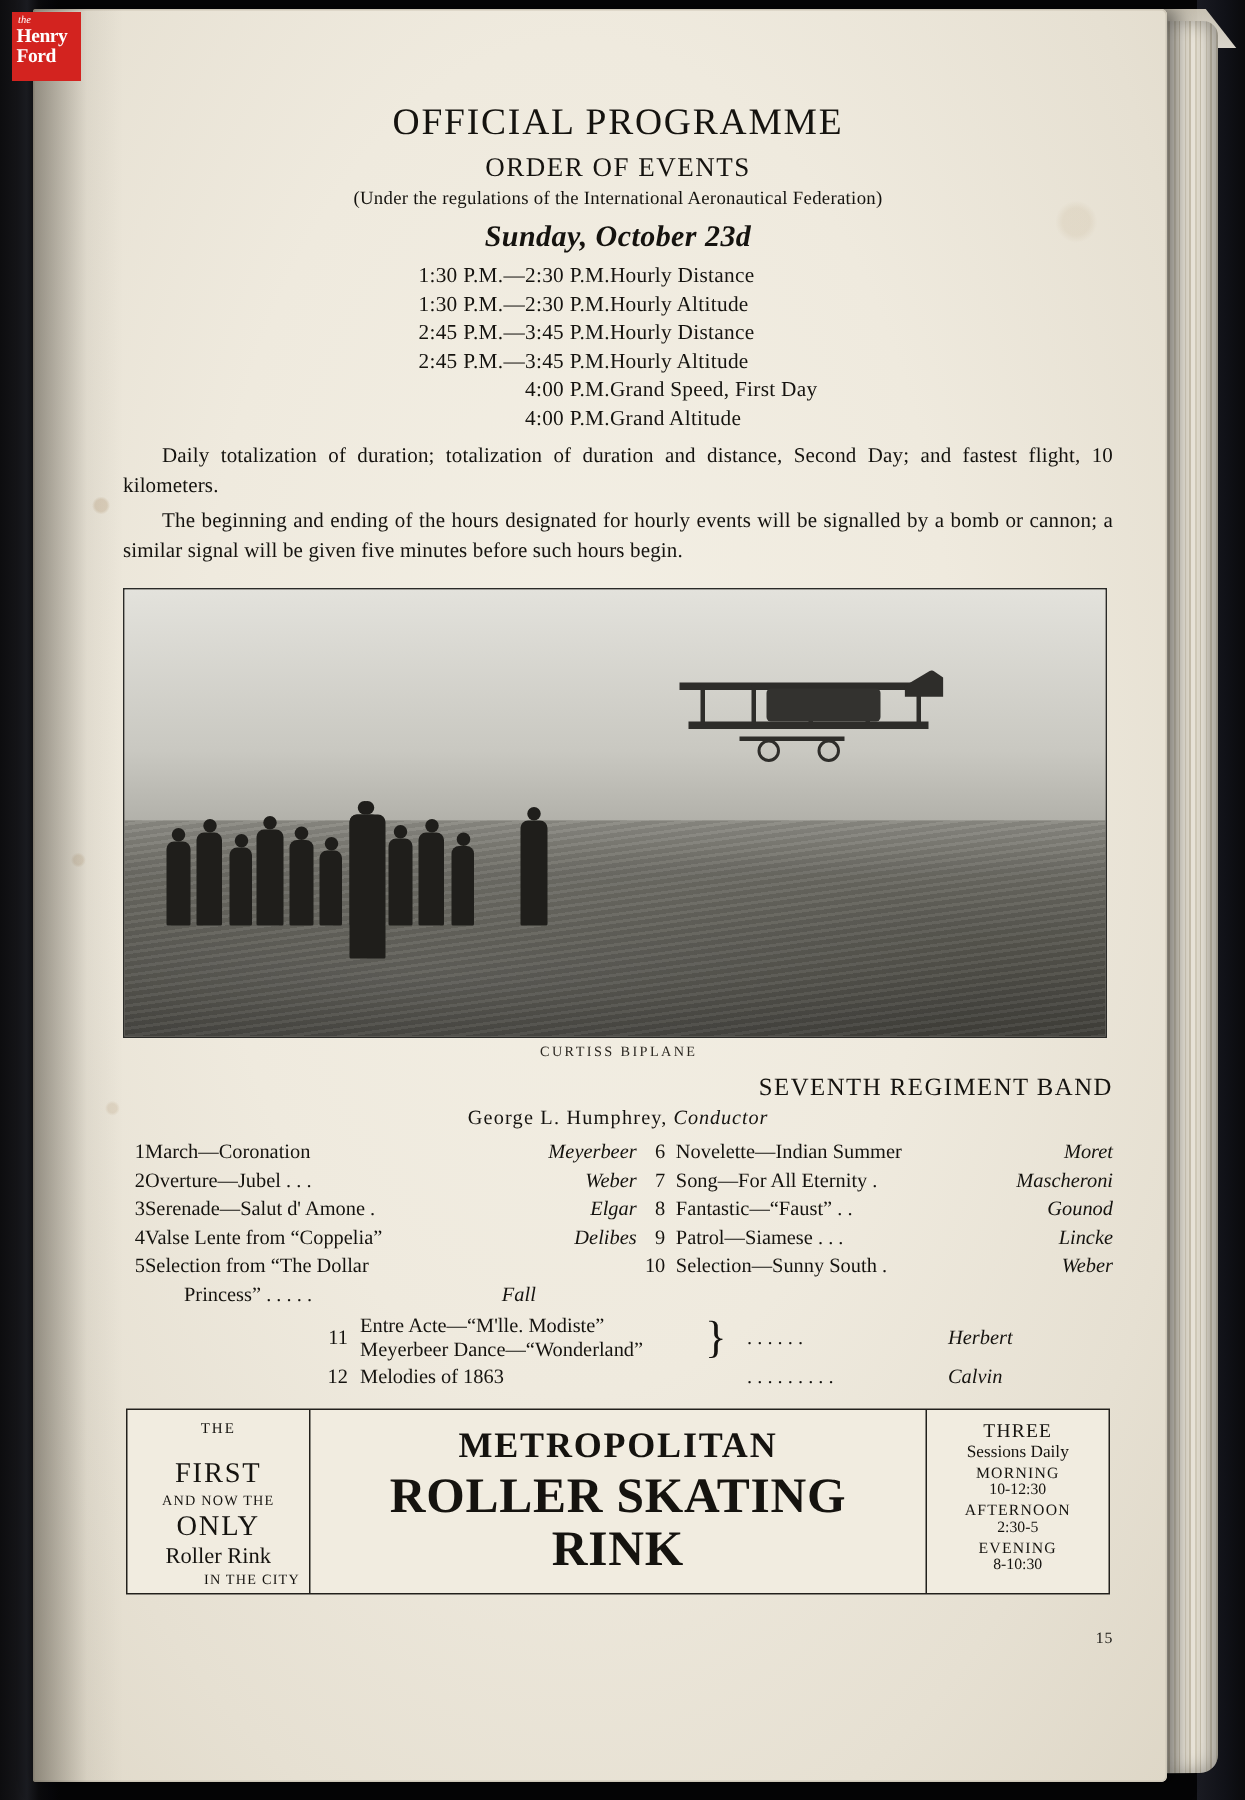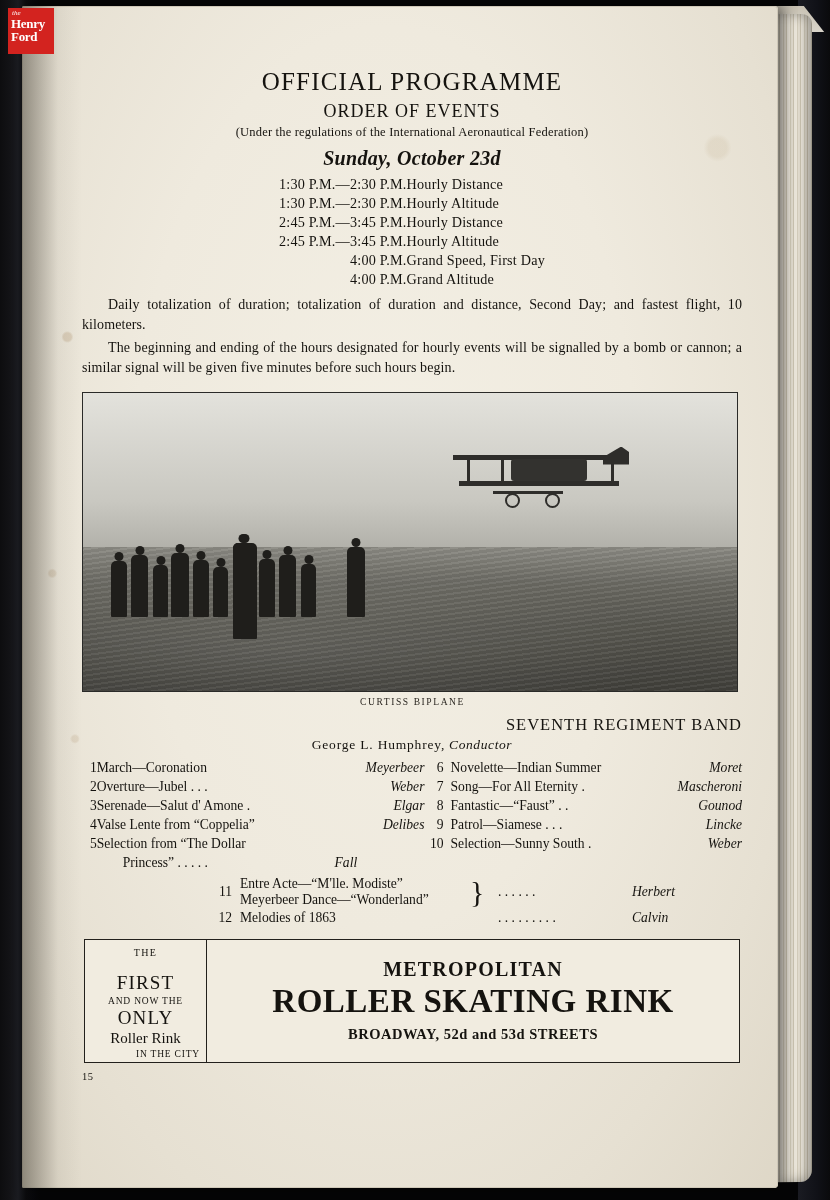--- a/index.html
+++ b/index.html
@@ -291,33 +291,33 @@
   #ad .mid { flex: 1; display:flex; flex-direction: column; justify-content: center; }
   #ad .right { width: 122px; border-left: 1px solid #22201c; }
 
   #ad .left .the { font-size: 10px; letter-spacing: 1.3px; margin-top: 3px;}
   #ad .left .first { font-size: 19px; letter-spacing: 1.2px; margin-top: 14px;}
   #ad .left .andnow { font-size: 9.5px; letter-spacing: 0.8px; margin-top: 2px;}
   #ad .left .only { font-size: 19px; letter-spacing: 1.2px; margin-top: 1px;}
   #ad .left .rr { font-size: 15px; margin-top: 1px;}
   #ad .left .city { font-size: 9.5px; letter-spacing: 0.8px; margin-top: 2px; text-align: right;}
 
-  #ad .mid .metro { font-size: 20px; letter-spacing: 1.2px; font-weight: bold; margin-bottom: 3px;}
+  #ad .mid .metro { font-size: 24px; letter-spacing: 1.2px; font-weight: bold; margin-bottom: 3px;}
   #ad .mid .rink { font-size: 33px; font-weight: bold; letter-spacing: 0.5px; line-height: 1.05;}
   #ad .mid .addr { font-size: 14.5px; font-weight: bold; letter-spacing: 0.5px; margin-top: 8px;}
 
   #ad .right .three { font-size: 13px; letter-spacing: 0.8px; margin-top: 2px;}
   #ad .right .sess { font-size: 11.5px; }
   #ad .right .slot { font-size: 10.5px; letter-spacing: 0.8px; margin-top: 3px;}
   #ad .right .hrs { font-size: 10.5px; }
 
   #folio {
-    text-align: left;
+    text-align: right;
     font-size: 10.5px;
-    margin-top: 8px;
+    margin-top: 24px;
     letter-spacing: 0.5px;
   }
 </style>
 </head>
 <body>
 
 <div id="scan">
   <div id="book-edge"></div>
   <div id="cover-right"></div>
   <div id="page-stack-top"></div>
@@ -487,21 +487,30 @@
           <div class="the">THE</div>
           <div class="first">FIRST</div>
           <div class="andnow">AND NOW THE</div>
           <div class="only">ONLY</div>
           <div class="rr">Roller Rink</div>
           <div class="city">IN THE CITY</div>
         </div>
         <div class="cell mid">
           <div class="metro">METROPOLITAN</div>
           <div class="rink">ROLLER SKATING RINK</div>
-          <div class="addr">BROADWAY, 52d and 53d STREETS</div>
+        </div>
+        <div class="cell right">
+          <div class="three">THREE</div>
+          <div class="sess">Sessions Daily</div>
+          <div class="slot">MORNING</div>
+          <div class="hrs">10-12:30</div>
+          <div class="slot">AFTERNOON</div>
+          <div class="hrs">2:30-5</div>
+          <div class="slot">EVENING</div>
+          <div class="hrs">8-10:30</div>
         </div>
       </div>
 
       <div id="folio">15</div>
     </div>
   </div>
 
   <div id="gutter-shadow"></div>
 
   <div id="logo">

